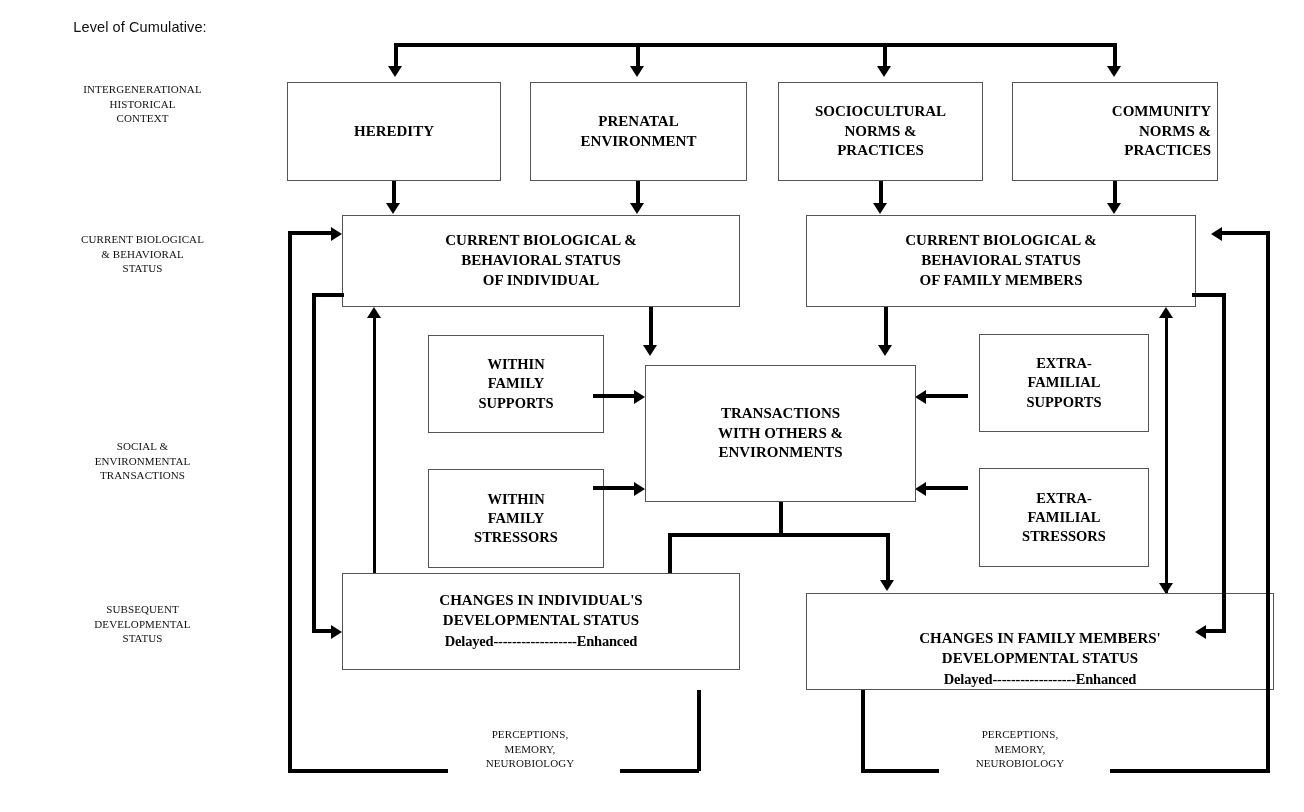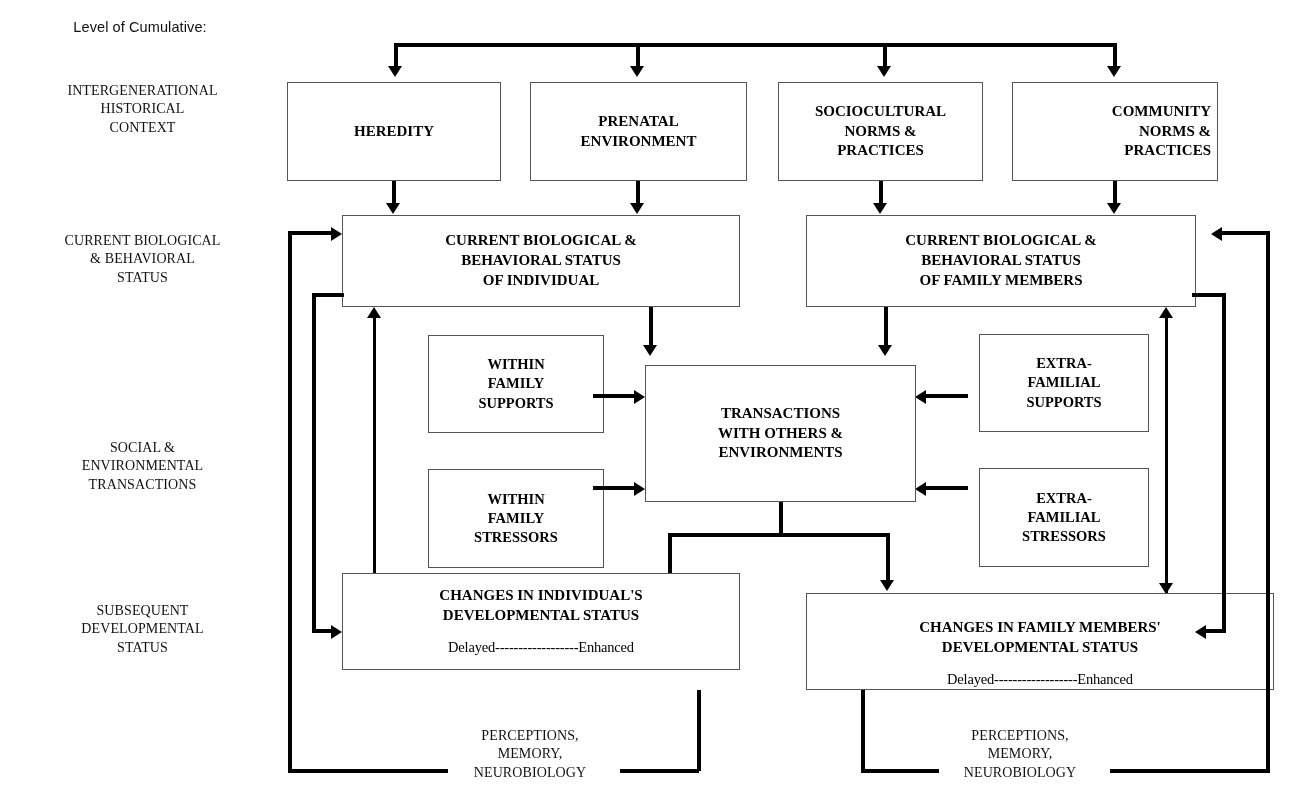--- a/index.html
+++ b/index.html
@@ -1,32 +1,32 @@
 <!DOCTYPE html>
 <html><head>
 <meta charset="utf-8">
 <style>
   html,body{margin:0;padding:0;background:#fff;}
   #stage{position:relative;width:1304px;height:812px;background:#fff;
          font-family:"Liberation Serif","DejaVu Serif",serif;overflow:hidden;}
 
-  .lvl{position:absolute;text-align:center;font-size:14px;color:#111;
+  .lvl{position:absolute;text-align:center;font-size:11px;color:#111;
        line-height:1.32;letter-spacing:.1px;}
   .lvl-sans{font-family:"Liberation Sans","DejaVu Sans",sans-serif;font-size:14.5px;}
 
   .title{position:absolute;font-weight:bold;font-size:18.5px;color:#000;
          white-space:nowrap;letter-spacing:.1px;}
 
   .box{position:absolute;border:1.4px solid #555;background:#fff;box-sizing:border-box;
        display:flex;align-items:center;justify-content:center;text-align:center;
        font-weight:bold;font-size:15px;line-height:1.33;color:#000;}
   .box.sm{font-size:14.5px;margin-left:11px;}
   .box .inner{padding:0 6px;width:100%;}
 
-  .de{display:block;margin-top:12px;font-weight:normal;font-size:14.5px;letter-spacing:-.2px;}
+  .de{display:block;margin-top:1px;font-weight:bold;font-size:14.5px;letter-spacing:-.2px;}
 
   
   .h{position:absolute;background:#000;height:4px;}
   .v{position:absolute;background:#000;width:4px;}
   .thin-v{position:absolute;background:#000;width:3px;}
 
   
   .ad{position:absolute;width:0;height:0;border-left:7.5px solid transparent;
       border-right:7.5px solid transparent;border-top:11px solid #000;}
   .au{position:absolute;width:0;height:0;border-left:7.5px solid transparent;

